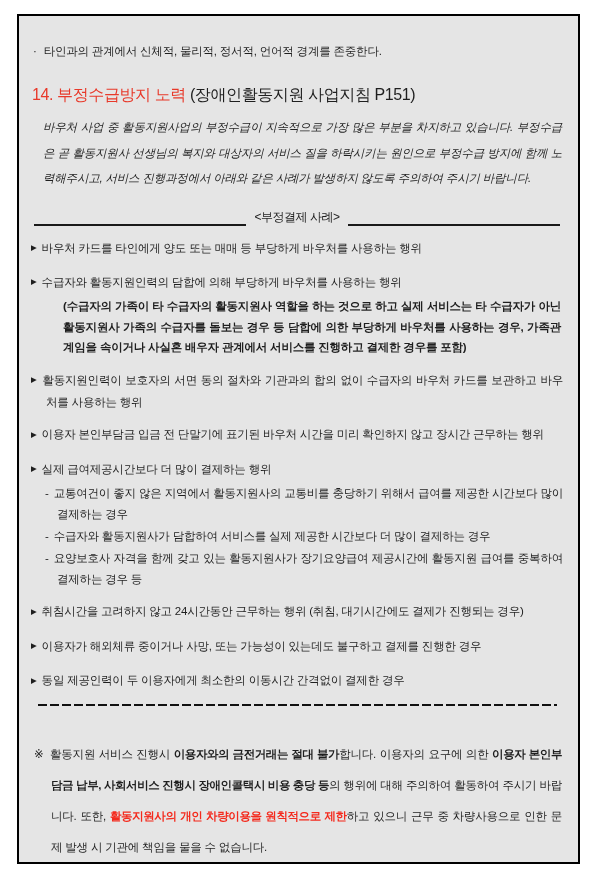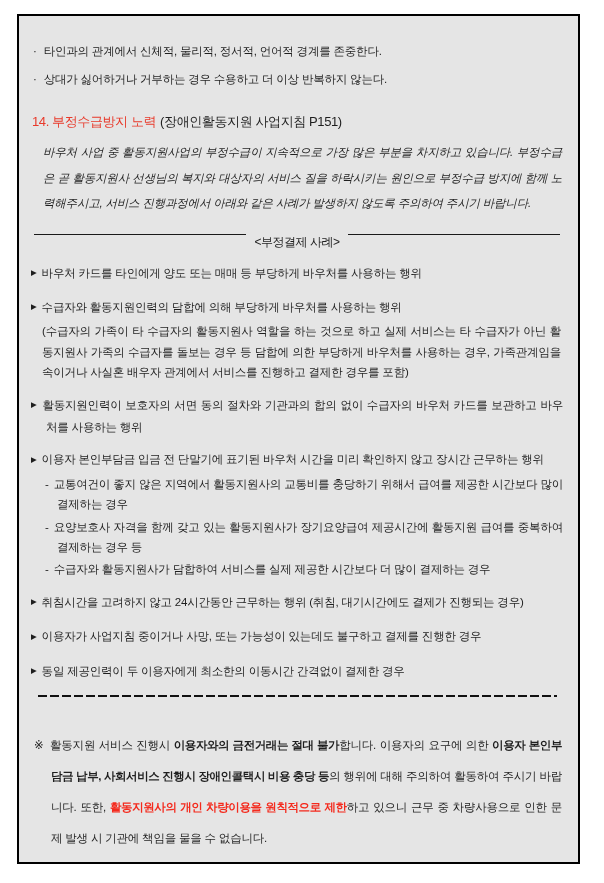--- a/index.html
+++ b/index.html
@@ -27,52 +27,52 @@
   
   .intro-item {
     line-height: 28px;
     padding-left: 16px;
     text-indent: -16px;
     margin-left: 2px;
   }
   .dot-marker { margin-right: 7px; }
   
   .sec-title {
-    font-size: 13px;
+    font-size: 16px;
     letter-spacing: -0.4px;
     margin: 20px 0 0 1px;
     white-space: nowrap;
   }
   .sec-title .t-red { color: #e8392a; }
   .sec-title .t-ref { margin-left: 4px; }
   
   .p14 {
     margin: 9px 1px 0 0;
     padding-left: 12px;
     line-height: 25.5px;
     text-align: justify;
     font-style: italic;
   }
   
   .case-divider {
     display: flex;
-    align-items: flex-start;
+    align-items: flex-end;
     margin: 17px 3px 11px 3px;
   }
   .case-divider .rule { flex: 1; height: 1.5px; background: #1a1a1a; }
   .case-divider .label { margin: 0 9px; font-size: 12px; letter-spacing: -0.5px; white-space: nowrap; }
   
   .cases { margin-top: 2px; }
   .case {
     line-height: 20.4px;
     margin-bottom: 2px;
     text-align: justify;
   }
   .case--arrow { padding-left: 15px; text-indent: -15px; margin-top: 12px; }
-  .case--paren { margin-left: 11px; padding-right: 2px; }
+  .case--paren { margin-left: 32px; padding-right: 2px; font-weight: bold; }
   .case--dash  { padding-left: 26px; text-indent: -12px; }
   .marker-arrow {
     font-size: 7.5px;
     margin-right: 5px;
     position: relative;
     top: -1.5px;
     color: #1f1f1f;
   }
   .marker-dash { margin-right: 5px; }
   .u-line { text-decoration: underline; text-underline-offset: 2.5px; }
@@ -96,46 +96,46 @@
   
   .sec15-title { margin-top: 29px; }
 </style>
 </head>
 <body>
 
 <div class="sheet">
 
   <div>
     <div class="intro-item"><span class="dot-marker">·</span><span>타인과의 관계에서 신체적, 물리적, 정서적, 언어적 경계를 존중한다.</span></div>
-    <div class="intro-item"><span class="dot-marker">·</span><span>상대가 싫어하거나 거부하는 경우 수용하고 더 이상 반복하지 않는다.</span></div>
   </div>
 
   <div class="sec-title">
     <span class="t-red">14. 부정수급방지 노력</span><span class="t-ref">(장애인활동지원 사업지침 P151)</span>
   </div>
 
   <p class="p14">바우처 사업 중 활동지원사업의 부정수급이 지속적으로 가장 많은 부분을 차지하고 있습니다. 부정수급은 곧 활동지원사 선생님의 복지와 대상자의 서비스 질을 하락시키는 원인으로 부정수급 방지에 함께 노력해주시고, 서비스 진행과정에서 아래와 같은 사례가 발생하지 않도록 주의하여 주시기 바랍니다.</p>
 
   <div class="case-divider">
     <span class="rule"></span>
     <span class="label">&lt;부정결제 사례&gt;</span>
     <span class="rule"></span>
   </div>
 
   <div class="cases">
     <div class="case case--arrow"><span class="marker-arrow">▶</span><span>바우처 카드를 타인에게 양도 또는 매매 등 부당하게 바우처를 사용하는 행위</span></div>
     <div class="case case--arrow"><span class="marker-arrow">▶</span><span>수급자와 활동지원인력의 담합에 의해 부당하게 바우처를 사용하는 행위</span></div>
     <div class="case case--paren"><span>(수급자의 가족이 타 수급자의 활동지원사 역할을 하는 것으로 하고 실제 서비스는 타 수급자가 아닌 활동지원사 가족의 수급자를 돌보는 경우 등 담합에 의한 부당하게 바우처를 사용하는 경우, 가족관계임을 속이거나 사실혼 배우자 관계에서 서비스를 진행하고 결제한 경우를 포함)</span></div>
     <div class="case case--arrow"><span class="marker-arrow">▶</span><span>활동지원인력이 보호자의 서면 동의 절차와 기관과의 합의 없이 수급자의 바우처 카드를 보관하고 바우처를 사용하는 행위</span></div>
     <div class="case case--arrow"><span class="marker-arrow">▶</span><span>이용자 본인부담금 입금 전 단말기에 표기된 바우처 시간을 미리 확인하지 않고 장시간 근무하는 행위</span></div>
+    <div class="case case--arrow"><span class="marker-arrow">▶</span><span>실제 급여제공시간보다 더 많이 결제하는 행위</span></div>
     <div class="case case--dash"><span class="marker-dash">-</span><span>교통여건이 좋지 않은 지역에서 활동지원사의 교통비를 충당하기 위해서 급여를 제공한 시간보다 많이 결제하는 경우</span></div>
+    <div class="case case--dash"><span class="marker-dash">-</span><span>수급자와 활동지원사가 담합하여 서비스를 실제 제공한 시간보다 더 많이 결제하는 경우</span></div>
     <div class="case case--dash"><span class="marker-dash">-</span><span>요양보호사 자격을 함께 갖고 있는 활동지원사가 장기요양급여 제공시간에 활동지원 급여를 중복하여 결제하는 경우 등</span></div>
-    <div class="case case--dash"><span class="marker-dash">-</span><span>수급자와 활동지원사가 담합하여 서비스를 실제 제공한 시간보다 더 많이 결제하는 경우</span></div>
     <div class="case case--arrow"><span class="marker-arrow">▶</span><span>취침시간을 고려하지 않고 24시간동안 근무하는 행위 (취침, 대기시간에도 결제가 진행되는 경우)</span></div>
-    <div class="case case--arrow"><span class="marker-arrow">▶</span><span>이용자가 사업지침 중이거나 사망, 또는 가능성이 있는데도 불구하고 결제를 진행한 경우</span></div>
+    <div class="case case--arrow"><span class="marker-arrow">▶</span><span>이용자가 해외체류 중이거나 사망, 또는 가능성이 있는데도 불구하고 결제를 진행한 경우</span></div>
     <div class="case case--arrow"><span class="marker-arrow">▶</span><span>동일 제공인력이 두 이용자에게 최소한의 이동시간 간격없이 결제한 경우</span></div>
   </div>
 
   <div class="hr-dashed"></div>
 
   <p class="notice">
     <span class="marker-ast">※</span><span>활동지원 서비스 진행시 </span><span class="seg-b">이용자와의 금전거래는 절대 불가</span><span>합니다. 이용자의 요구에 의한 </span><span class="seg-b">이용자 본인부담금 납부, 사회서비스 진행시 장애인콜택시 비용 충당 등</span><span>의 행위에 대해 주의하여 활동하여 주시기 바랍니다. 또한, </span><span class="seg-br">활동지원사의 개인 차량이용을 원칙적으로 제한</span><span>하고 있으니 근무 중 차량사용으로 인한 문제 발생 시 기관에 책임을 물을 수 없습니다.</span>
   </p>
 
   <div class="sec-title sec15-title">

